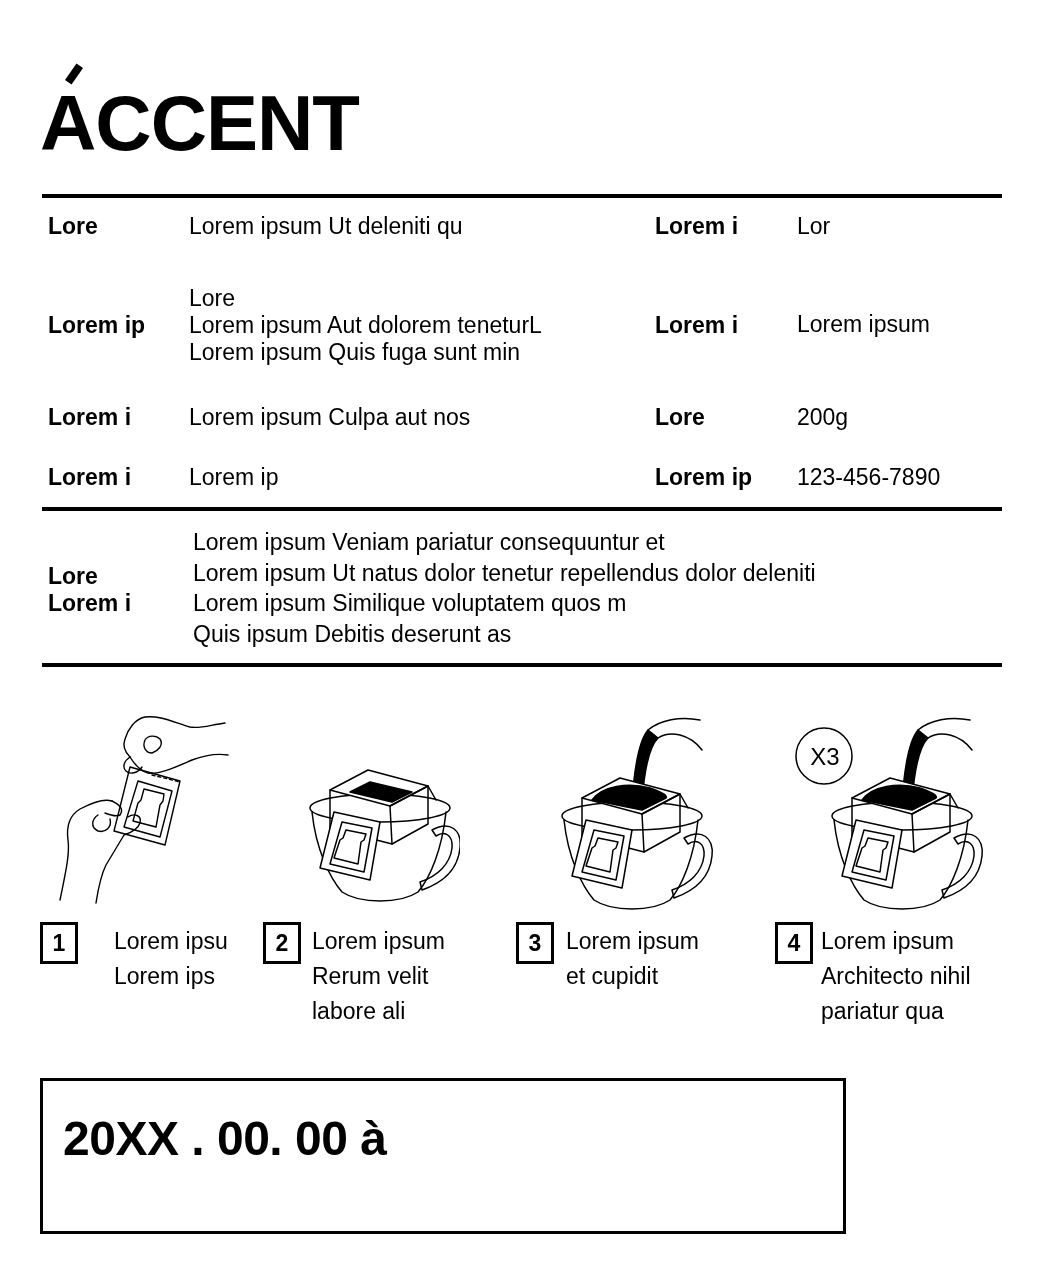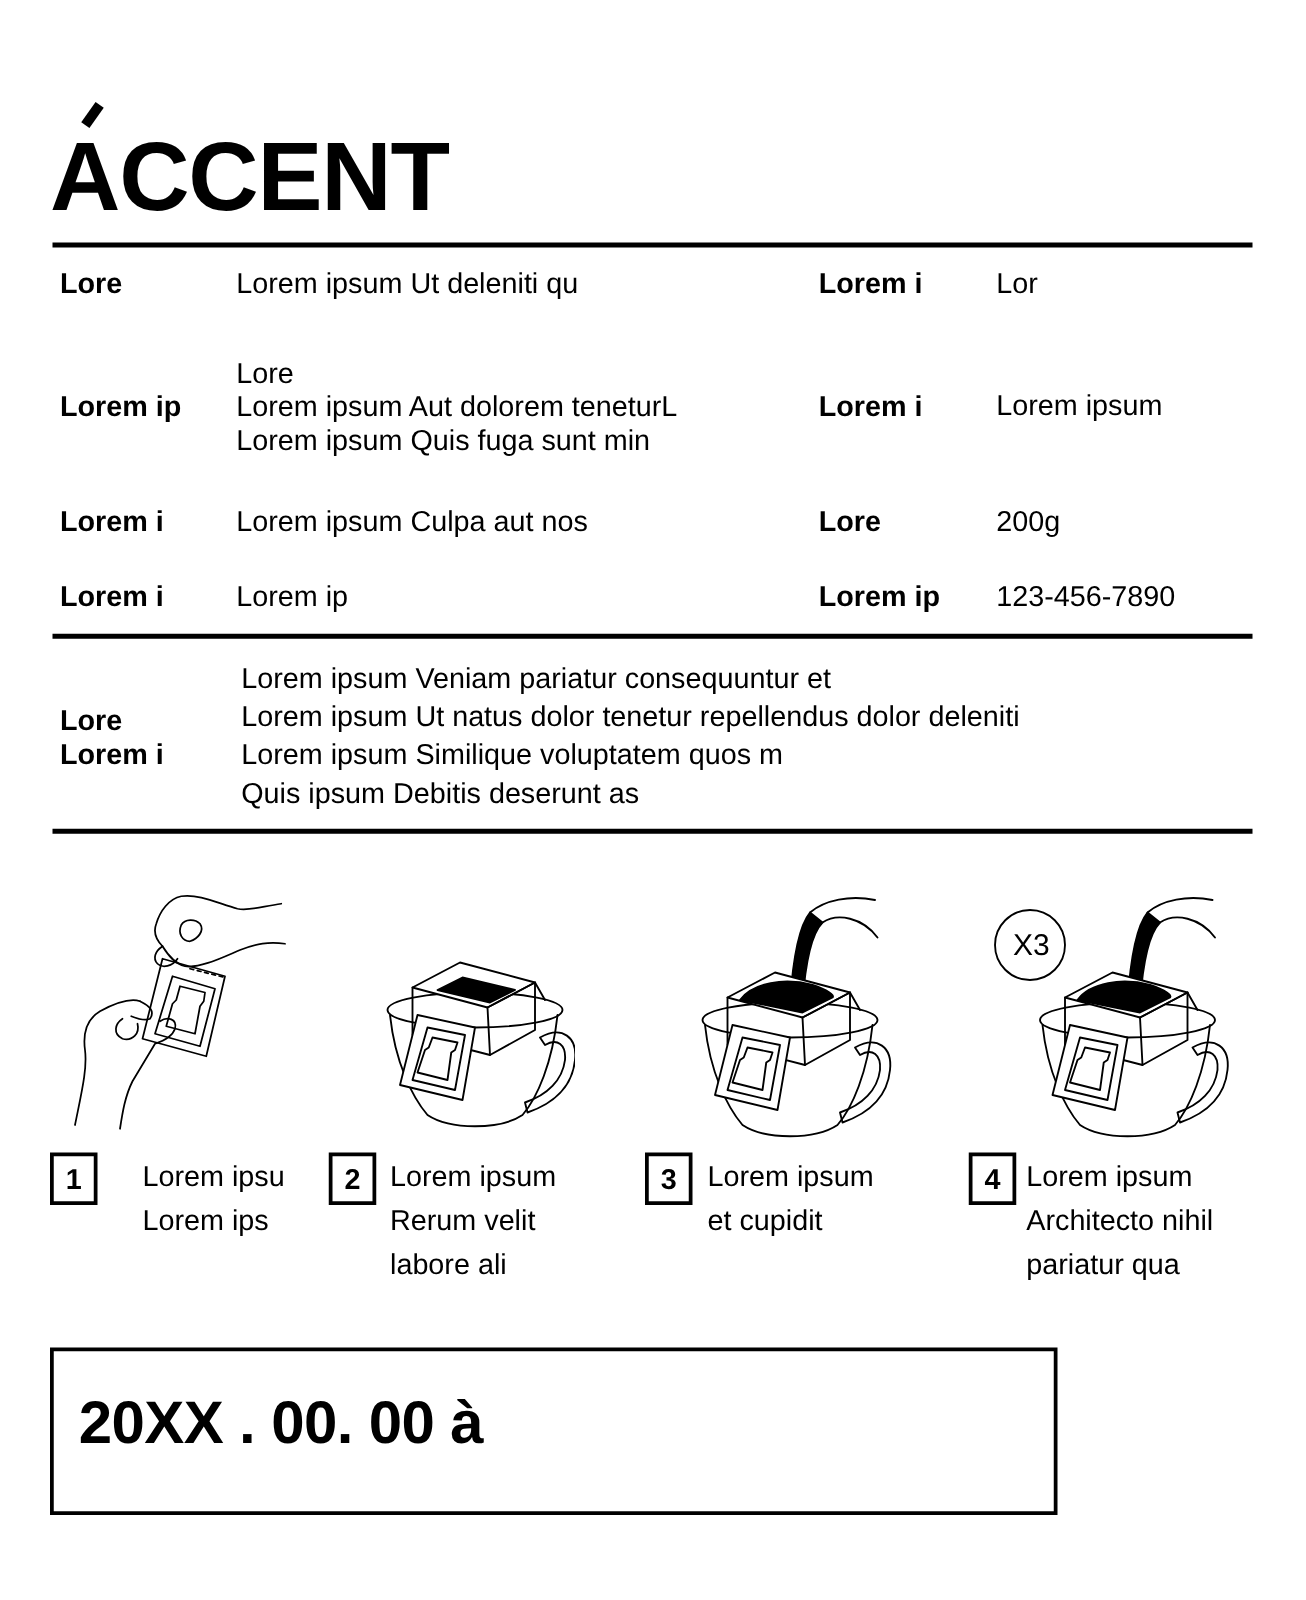--- a/index.html
+++ b/index.html
@@ -6,21 +6,21 @@
     html, body { width: 1045px; height: 1280px; background: #ffffff; }
     body {
       position: relative;
       font-family: "Liberation Sans", "DejaVu Sans", sans-serif;
       color: #000000;
       overflow: hidden;
     }
     .title {
       position: absolute;
       left: 40px;
-      top: 102px;
+      top: 84px;
       font-size: 78px;
       font-weight: 700;
       letter-spacing: -1px;
       line-height: 1;
     }
     .title .acc-bar {
       position: absolute;
       left: 30px;
       top: -20px;
       width: 8px;
@@ -75,21 +75,21 @@
       font-size: 23px;
       line-height: 35px;
       white-space: nowrap;
     }
 
     .date-box {
       position: absolute;
       left: 40px;
       top: 1078px;
       width: 806px;
-      height: 134px;
+      height: 156px;
       border: 3px solid #000;
     }
     .date-text {
       position: absolute;
       left: 20px;
       top: 34px;
       font-size: 48px;
       font-weight: 700;
       letter-spacing: -0.5px;
       line-height: 1;

